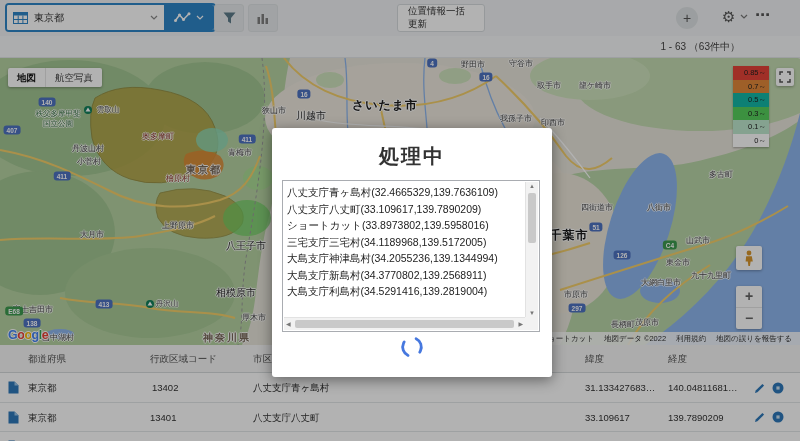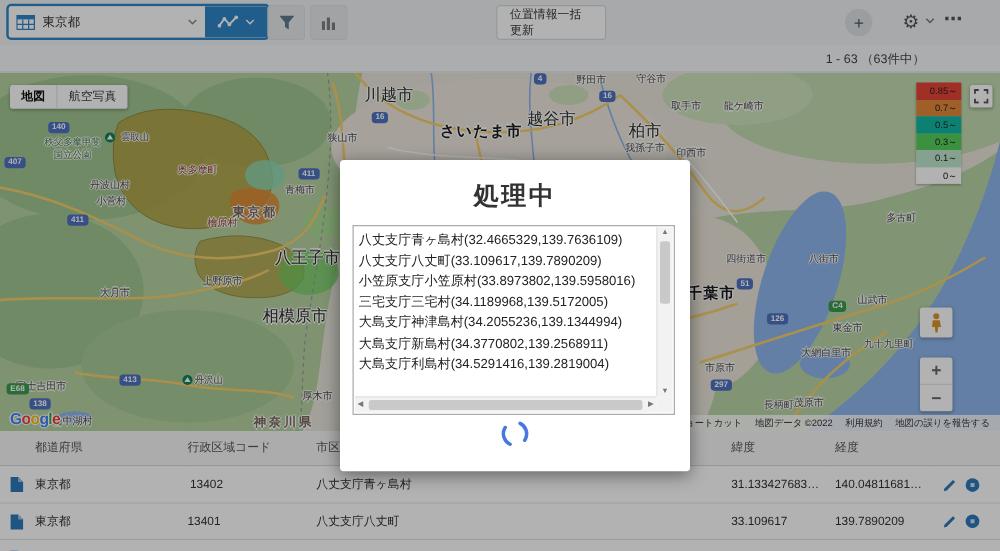--- a/index.html
+++ b/index.html
@@ -17,21 +17,21 @@
   .gear{position:absolute;left:722px;top:8px;font-size:15px;color:#555;}
   .more{position:absolute;left:755px;top:6px;font-size:15px;font-weight:bold;color:#555;letter-spacing:1px;}
   .chev{display:inline-block;}
   
   .pagerow{position:absolute;left:0;top:36px;width:800px;height:22px;background:#f7f8f9;border-bottom:1px solid #e3e6e8;box-sizing:border-box;}
   .pagetext{position:absolute;right:60px;top:4px;font-size:10px;color:#444;}
   
   .map{position:absolute;left:0;top:58px;width:800px;height:287px;overflow:hidden;background:#e9e6dc;}
   .mlbl{position:absolute;transform:translate(-50%,-50%);white-space:nowrap;color:#3c3c3c;font-size:8px;
         text-shadow:1px 0 0 rgba(255,255,255,.95),-1px 0 0 rgba(255,255,255,.95),0 1px 0 rgba(255,255,255,.95),0 -1px 0 rgba(255,255,255,.95);}
-  .mlbl.city{font-size:13px;color:#2d2d2d;}
+  .mlbl.city{font-size:10px;color:#2d2d2d;margin-top:40px;}
   .mlbl.big{font-size:12px;font-weight:bold;color:#1c1c1c;letter-spacing:1px;}
   .mlbl.town{font-size:8px;color:#4b4b4b;}
   .mlbl.pref{font-size:10px;font-weight:bold;color:#79695a;letter-spacing:2px;}
   .mlbl.red{color:#8f3c2c;}
   .mlbl.park{color:#3f7a48;font-size:7.5px;}
   .mlbl.mt{color:#555;font-size:7.5px;}
   .shield{position:absolute;transform:translate(-50%,-50%);background:#4e73c2;color:#fff;font-size:6.5px;line-height:9px;padding:0 3px;border-radius:3px;font-weight:bold;white-space:nowrap;}
   .shield.green{background:#3d9b4f;}
   .maptype{position:absolute;left:8px;top:10px;height:19px;display:flex;background:#fff;border-radius:2px;box-shadow:0 1px 3px rgba(0,0,0,.3);overflow:hidden;}
   .maptype .seg{font-size:9.5px;line-height:19px;padding:0 9px;color:#444;}
@@ -353,21 +353,21 @@
   </div>
 
   <div class="dim"></div>
 
   <div class="modal">
     <div class="mtitle">処理中</div>
     <div class="mlist">
       <div class="mitems">
         <div>八丈支庁青ヶ島村(32.4665329,139.7636109)</div>
         <div>八丈支庁八丈町(33.109617,139.7890209)</div>
-        <div>小笠原支庁小笠原村(33.8973802,139.5958016)</div>
+        <div>ショートカット(33.8973802,139.5958016)</div>
         <div>三宅支庁三宅村(34.1189968,139.5172005)</div>
         <div>大島支庁神津島村(34.2055236,139.1344994)</div>
         <div>大島支庁新島村(34.3770802,139.2568911)</div>
         <div>大島支庁利島村(34.5291416,139.2819004)</div>
       </div>
       <div class="vsb">
         <span class="ar" style="top:1px">▲</span>
         <div class="thumb"></div>
         <span class="ar" style="bottom:1px">▼</span>
       </div>

